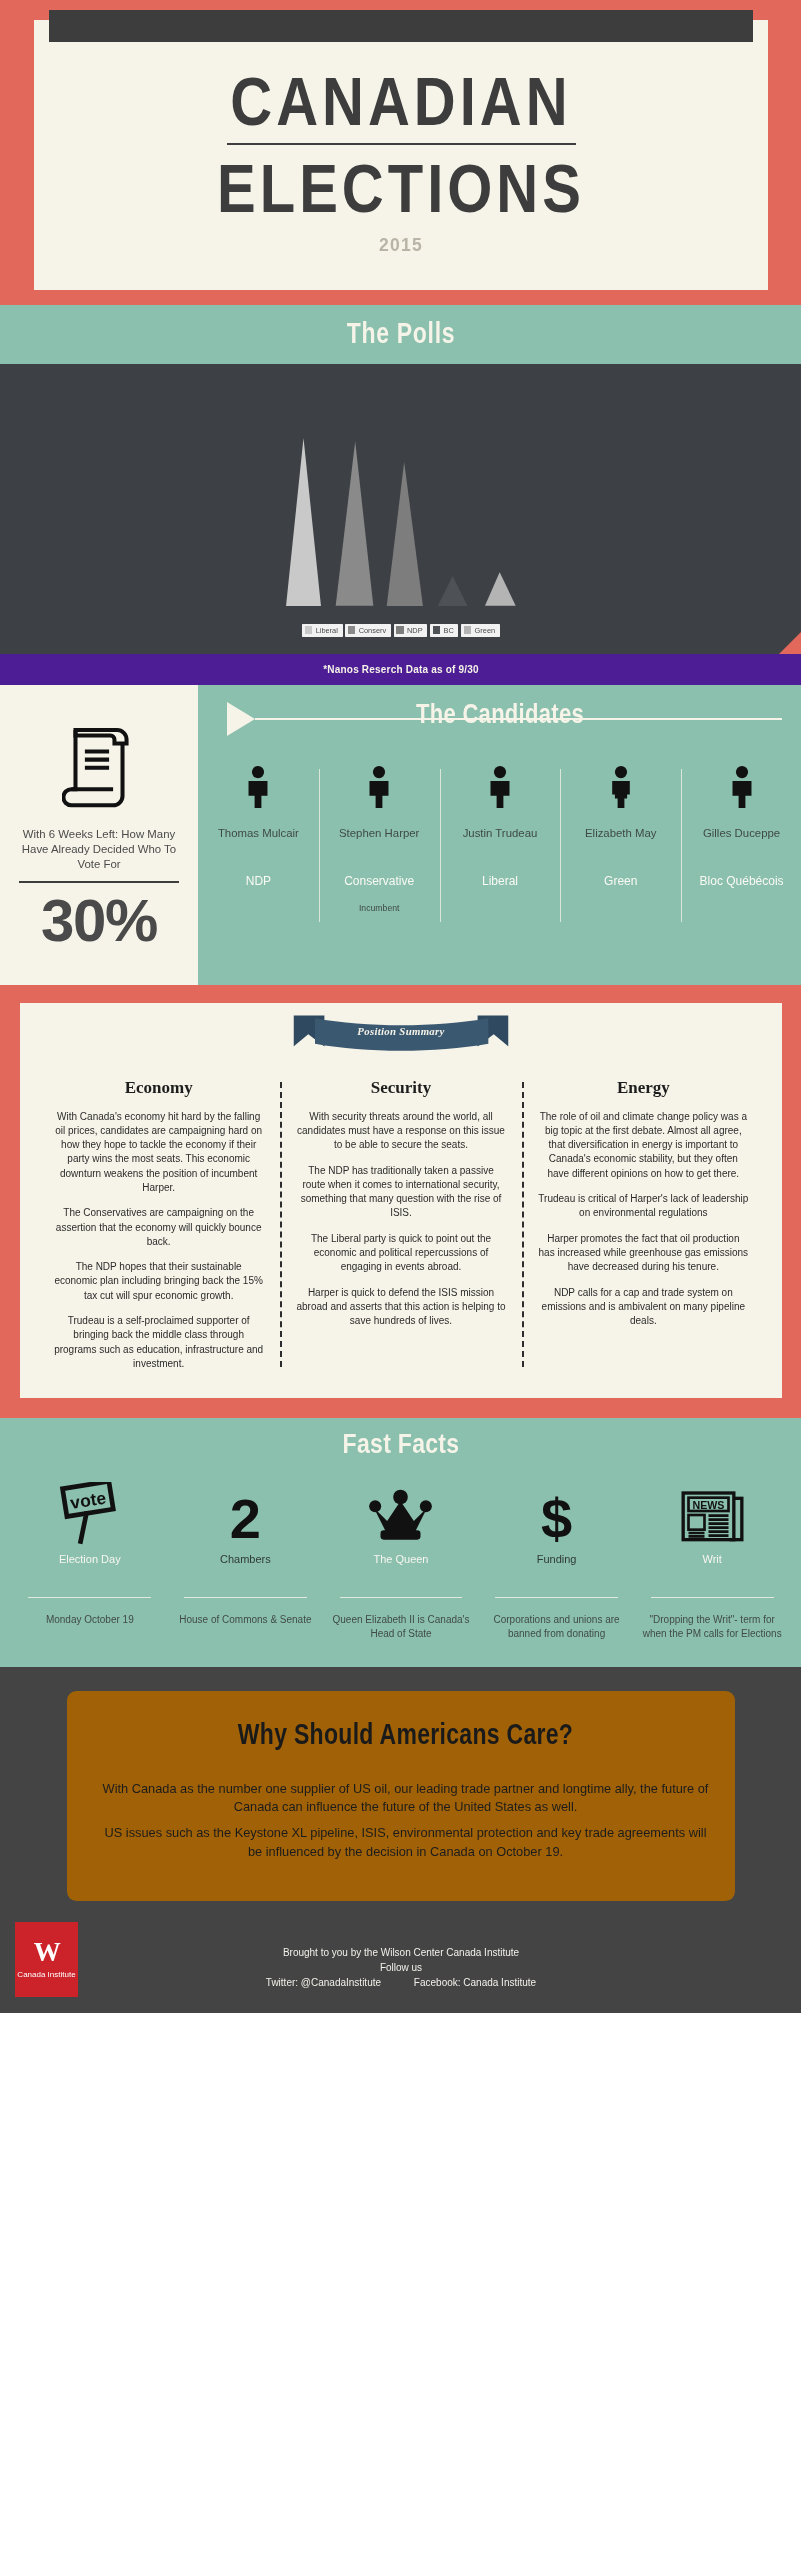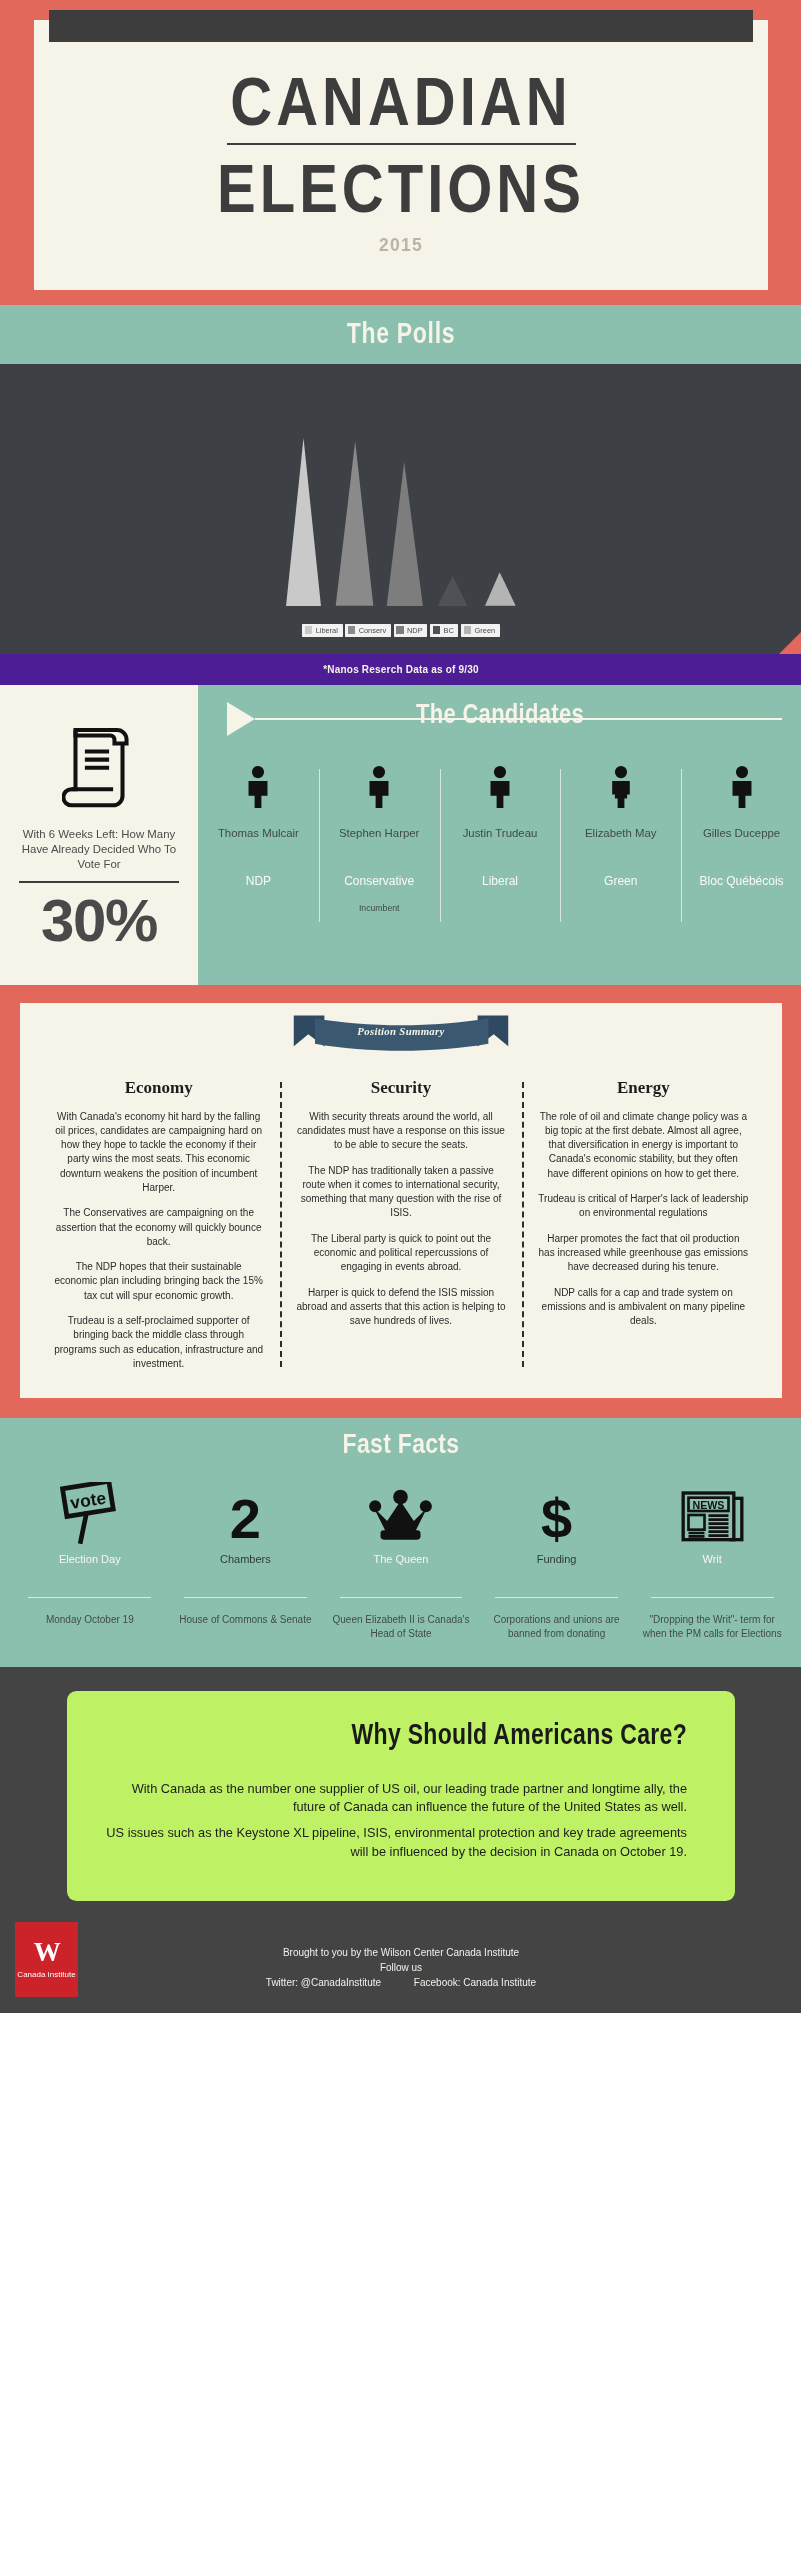--- a/index.html
+++ b/index.html
@@ -341,24 +341,24 @@
     color: #414b47;
     line-height: 1.35;
   }
 
   
   .why-section {
     background: #444444;
     padding: 24px 67px 0 67px;
   }
   .why-card {
-    background: #bef264;
+    background: #a16207;
     border-radius: 9.4px;
-    padding: 30px 48px 32px 31px;
-    text-align: right;
+    padding: 30px 22px 32px 31px;
+    text-align: center;
   }
   .why-title {
     font-family: "Liberation Sans Narrow","Liberation Sans", sans-serif;
     font-size: 23px;
     font-weight: bold;
     color: #1a1a1a;
     transform: scaleY(1.3);
     margin-bottom: 32px;
     letter-spacing: 0.3px;
   }

